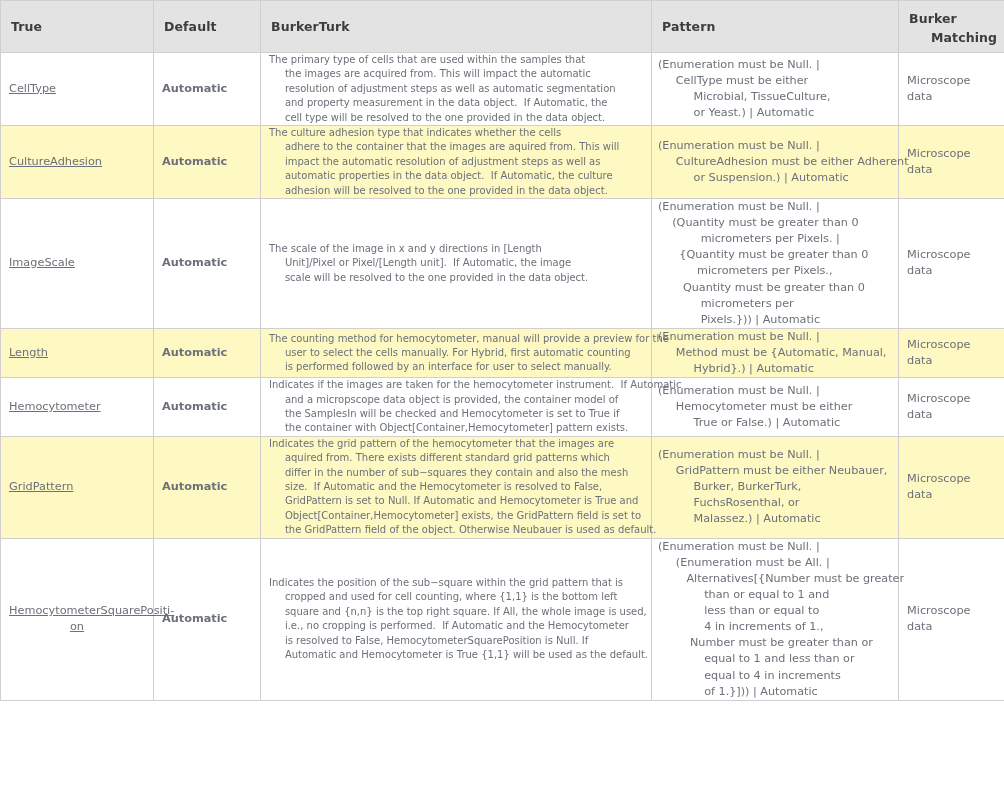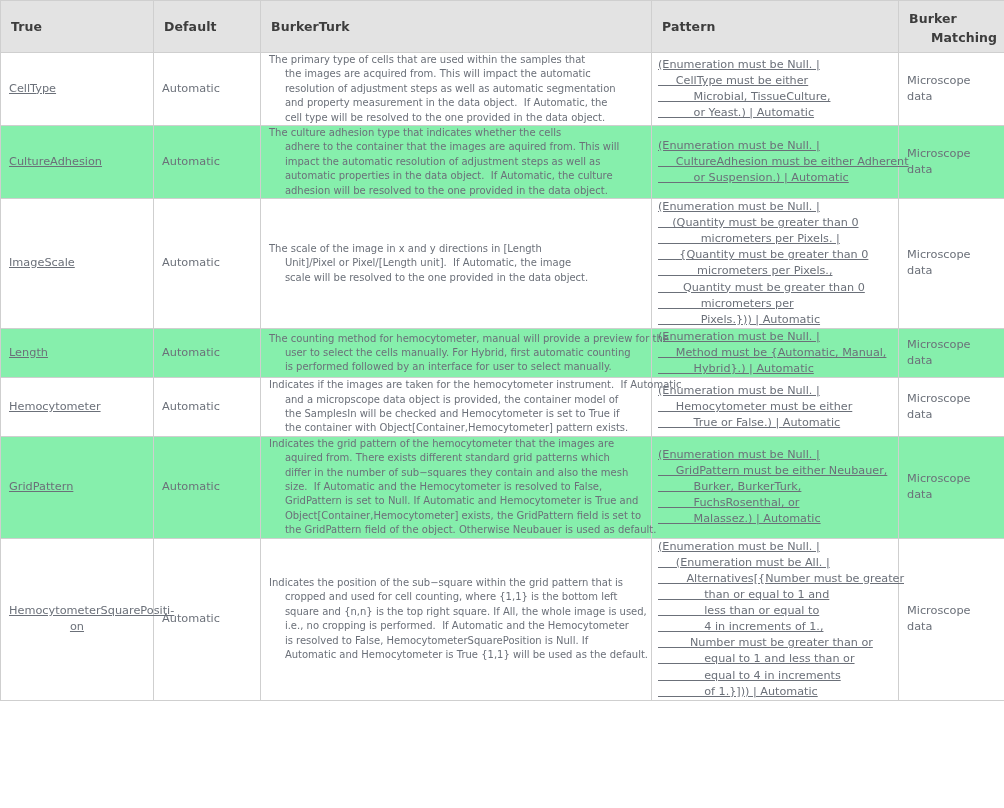--- a/index.html
+++ b/index.html
@@ -42,43 +42,42 @@
   }
   .doc-table thead th.two-line {
     line-height: 1.45;
     padding-top: 4px;
     vertical-align: middle;
   }
   .hdr-l1 { display: block; }
   .hdr-l2 { display: block; padding-left: 22px; text-align: right; }
 
   tr.row-white > td { background: #ffffff; }
-  tr.row-gray  > td { background: #86efac; }
+  tr.row-gray  > td { background: #fef9c3; }
 
   td .cell {
     font-size: 11.3px;
     color: #6b7079;
     line-height: 1.44;
   }
   td.name-cell .cell {
     padding: 0 8px;
     word-break: break-word;
     text-decoration: underline;
   }
-  td.default-cell .cell { padding: 0 8px; }
+  td.default-cell .cell { padding: 0 8px; font-weight: bold; }
   td.desc-cell .cell {
     padding: 0 8px 0 8px;
     white-space: pre;
     font-size: 10px;
   }
   td.pattern-cell .cell {
     padding: 0 6px;
     white-space: pre;
     font-size: 11.2px;
-    text-decoration: underline;
   }
   td.index-cell .cell { padding: 0 8px; }
 </style>
 </head>
 <body>
 
 <table class="doc-table">
   <colgroup>
     <col class="c-name">
       <col class="c-default">

